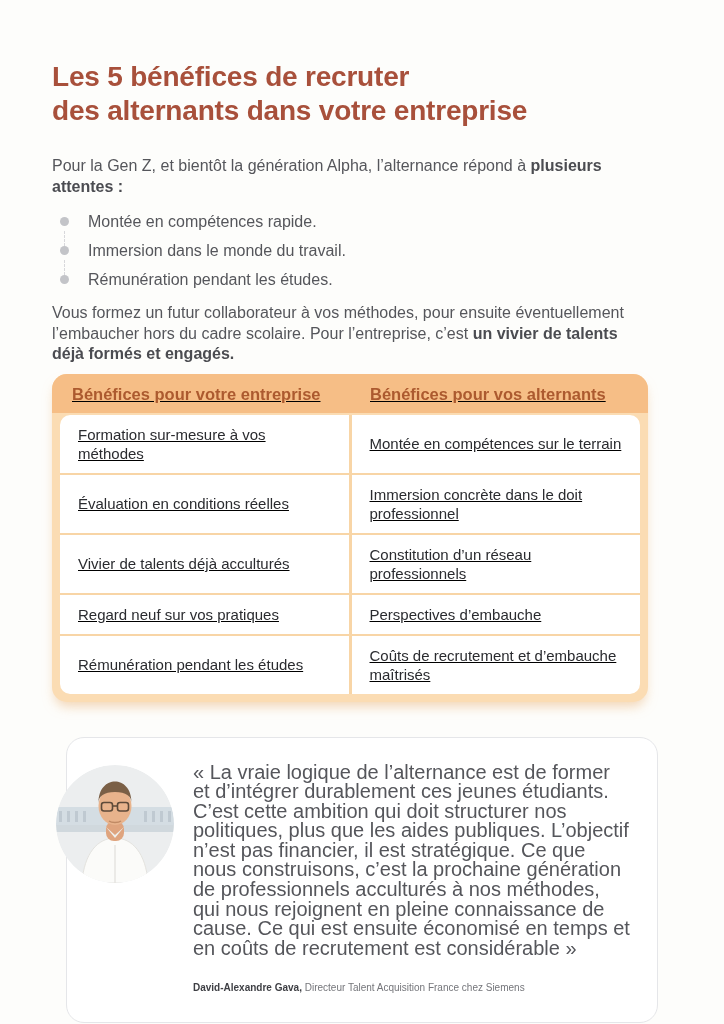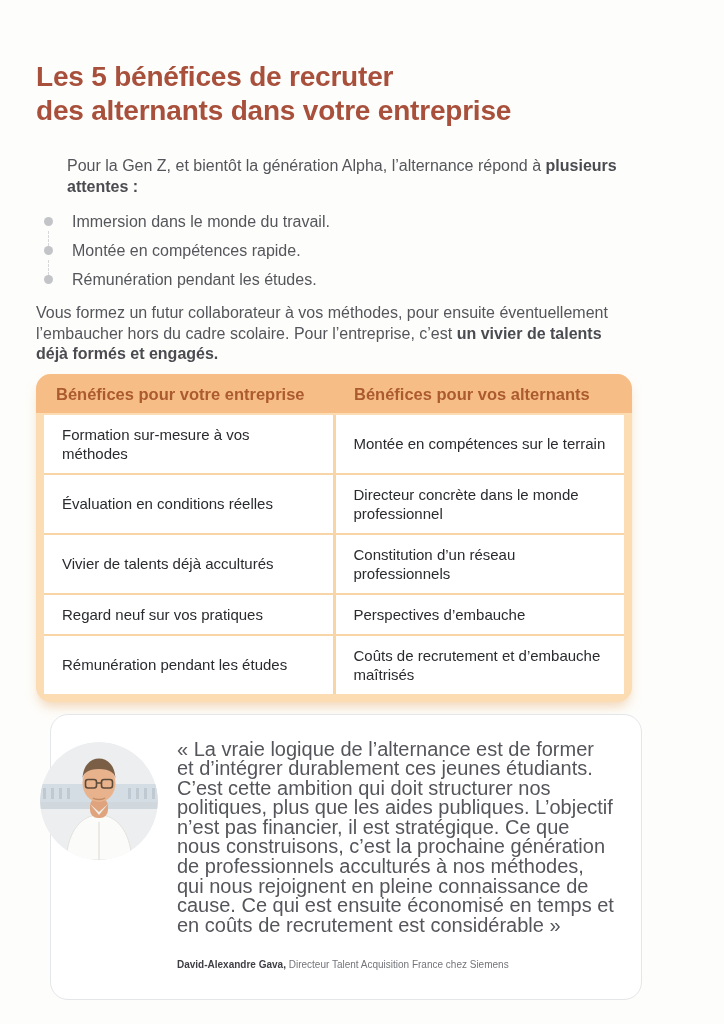--- a/index.html
+++ b/index.html
@@ -16,40 +16,40 @@
     --muted:#74757A;
   }
   *{margin:0;padding:0;box-sizing:border-box;}
   html,body{background:#ffffff;}
   body{font-family:"Liberation Sans","DejaVu Sans",sans-serif;}
   .page{
     position:relative;
     width:724px;height:1024px;
     background:var(--page-bg);
     overflow:hidden;
-    padding:60px 60px 0 36px;
+    padding:60px 60px 0 52px;
   }
   
   .title{
     color:var(--accent);
     font-size:28px;
     line-height:34px;
     font-weight:700;
     letter-spacing:-0.2px;
     margin-bottom:28px;
   }
   
   .para{
     color:var(--text-gray);
     font-size:16px;
     line-height:20.5px;
     max-width:592px;
   }
   .para b{font-weight:700;color:#4B4C51;}
-  .intro{margin-bottom:14px;margin-left:31px;}
+  .intro{margin-bottom:14px;}
   
   .bullets{list-style:none;margin:0 0 13px 0;}
   .bullets li{
     position:relative;
     padding-left:36px;
     color:var(--text-gray);
     font-size:16px;
     line-height:21px;
     margin-bottom:8px;
   }
@@ -65,37 +65,38 @@
     border-left:1.5px dashed #D8D8DB;
   }
   .lead{margin-bottom:9px;}
   
   .benefits-table{
     width:596px;
     background:var(--table-frame-bg);
     border-radius:15px;
     overflow:hidden;
     box-shadow:0 7px 12px -3px rgba(233,178,118,.55);
-    margin-bottom:12px;
+    margin-bottom:35px;
+    text-decoration:underline;
   }
   .benefits-head{
     display:grid;
     grid-template-columns:1fr 1fr;
     background:var(--table-header-bg);
   }
   .benefits-head .hcell{
     padding:10px 20px 9px 20px;
     color:var(--table-header-text);
     font-size:16.5px;
     font-weight:700;
     line-height:20px;
   }
   .benefits-body{
     margin:2px 8px 8px 8px;
-    border-radius:0;
+    border-radius:10px;
     overflow:hidden;
     display:grid;
     grid-template-columns:1fr 1fr;
     column-gap:3px;
     row-gap:2px;
     background:var(--cell-divider);
   }
   .benefits-body .cell{
     background:#ffffff;
     padding:10px 18px;
@@ -145,37 +146,37 @@
 </head>
 <body>
 
 <div class="page">
 
   <h1 class="title"><span>Les 5 bénéfices de recruter</span><br><span>des alternants dans votre entreprise</span></h1>
 
   <p class="para intro"><span>Pour la Gen Z, et bientôt la génération Alpha, l’alternance répond à </span><b>plusieurs attentes :</b></p>
 
   <ul class="bullets">
+    <li><span class="dot"></span><span>Montée en compétences rapide.</span></li>
     <li><span class="dot"></span><span>Immersion dans le monde du travail.</span></li>
-    <li><span class="dot"></span><span>Montée en compétences rapide.</span></li>
     <li><span class="dot"></span><span>Rémunération pendant les études.</span></li>
   </ul>
 
   <p class="para lead"><span>Vous formez un futur collaborateur à vos méthodes, pour ensuite éventuellement l’embaucher hors du cadre scolaire. Pour l’entreprise, c’est </span><b>un vivier de talents déjà formés et engagés.</b></p>
 
   <div class="benefits-table">
     <div class="benefits-head">
       <div class="hcell">Bénéfices pour votre entreprise</div>
       <div class="hcell">Bénéfices pour vos alternants</div>
     </div>
     <div class="benefits-body">
       <div class="cell">Formation sur-mesure à vos méthodes</div>
       <div class="cell">Montée en compétences sur le terrain</div>
       <div class="cell">Évaluation en conditions réelles</div>
-      <div class="cell">Directeur concrète dans le monde professionnel</div>
+      <div class="cell">Immersion concrète dans le doit professionnel</div>
       <div class="cell">Vivier de talents déjà acculturés</div>
       <div class="cell">Constitution d’un réseau professionnels</div>
       <div class="cell">Regard neuf sur vos pratiques</div>
       <div class="cell">Perspectives d’embauche</div>
       <div class="cell">Rémunération pendant les études</div>
       <div class="cell">Coûts de recrutement et d’embauche maîtrisés</div>
     </div>
   </div>
 
   <div class="quote-card">

